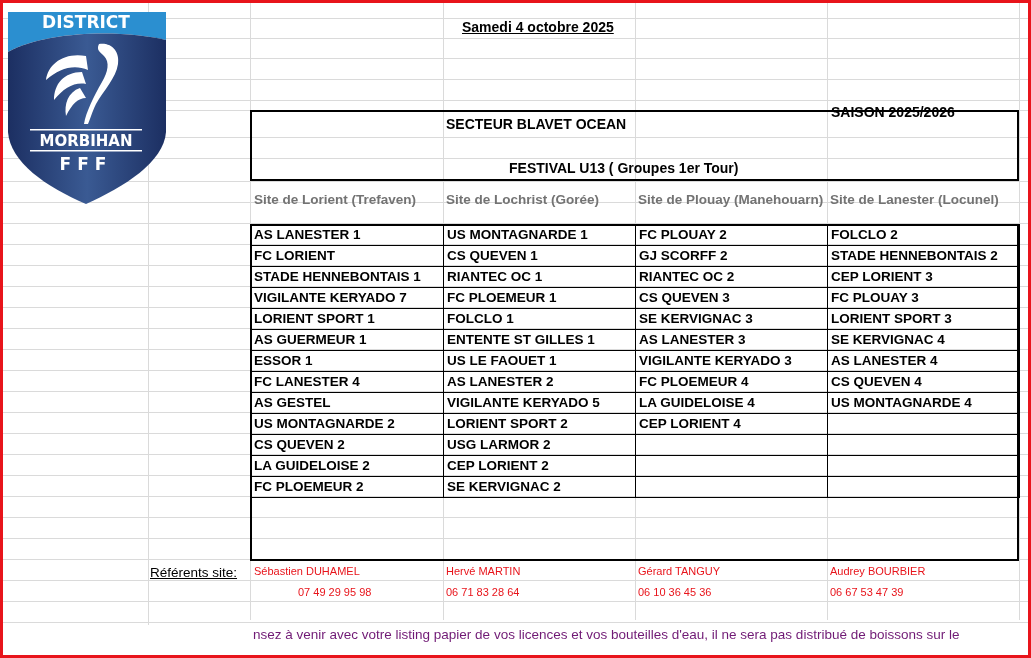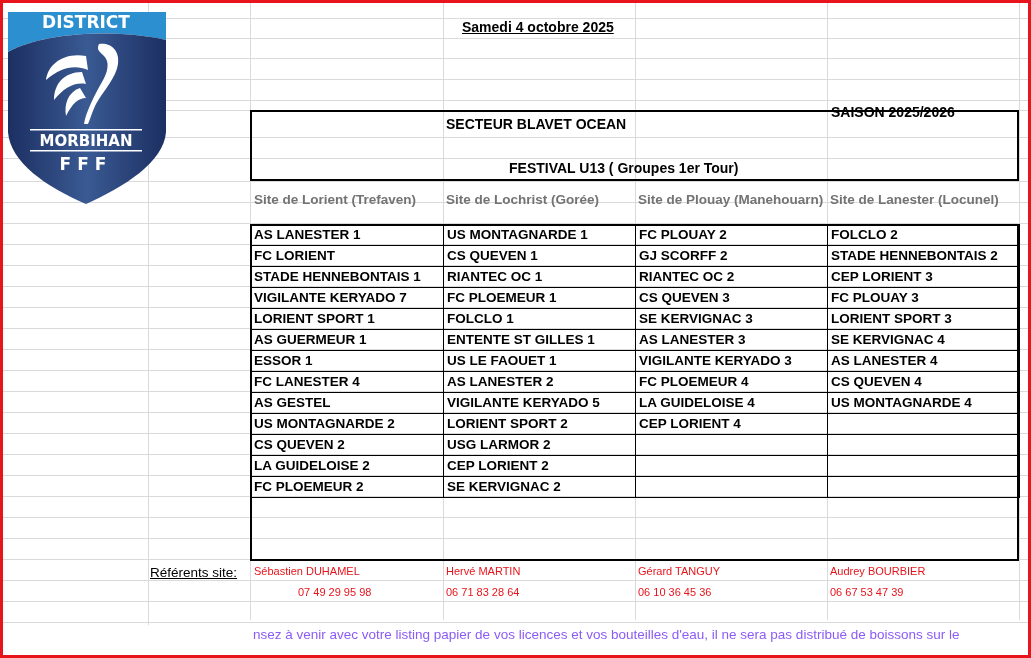--- a/index.html
+++ b/index.html
@@ -46,21 +46,21 @@
   .gridwrap {
     position:absolute; left:250px; top:224px; width:769px; height:337px;
     box-sizing:border-box; border:2px solid #000; z-index:6; pointer-events:none;
   }
   .ref-label {
     position:absolute; left:150px; top:565px; font-size:13.5px; color:#000;
     text-decoration:underline; white-space:nowrap;
   }
   .ref { position:absolute; font-size:11px; color:#e8141b; white-space:nowrap; }
   .note {
-    position:absolute; left:253px; top:627px; font-size:13.5px; color:#8b5cf6; white-space:nowrap;
+    position:absolute; left:253px; top:627px; font-size:13.5px; color:#701a75; white-space:nowrap;
   }
 </style>
 </head>
 <body>
 
 <div class="sheet" id="sheet">
     <div class="vline" style="left: 148px; top: 0px; height: 625px;"></div>
     <div class="vline" style="left: 250px; top: 0px; height: 620px;"></div>
     <div class="vline" style="left: 443px; top: 0px; height: 620px;"></div>
     <div class="vline" style="left: 635px; top: 0px; height: 620px;"></div>

